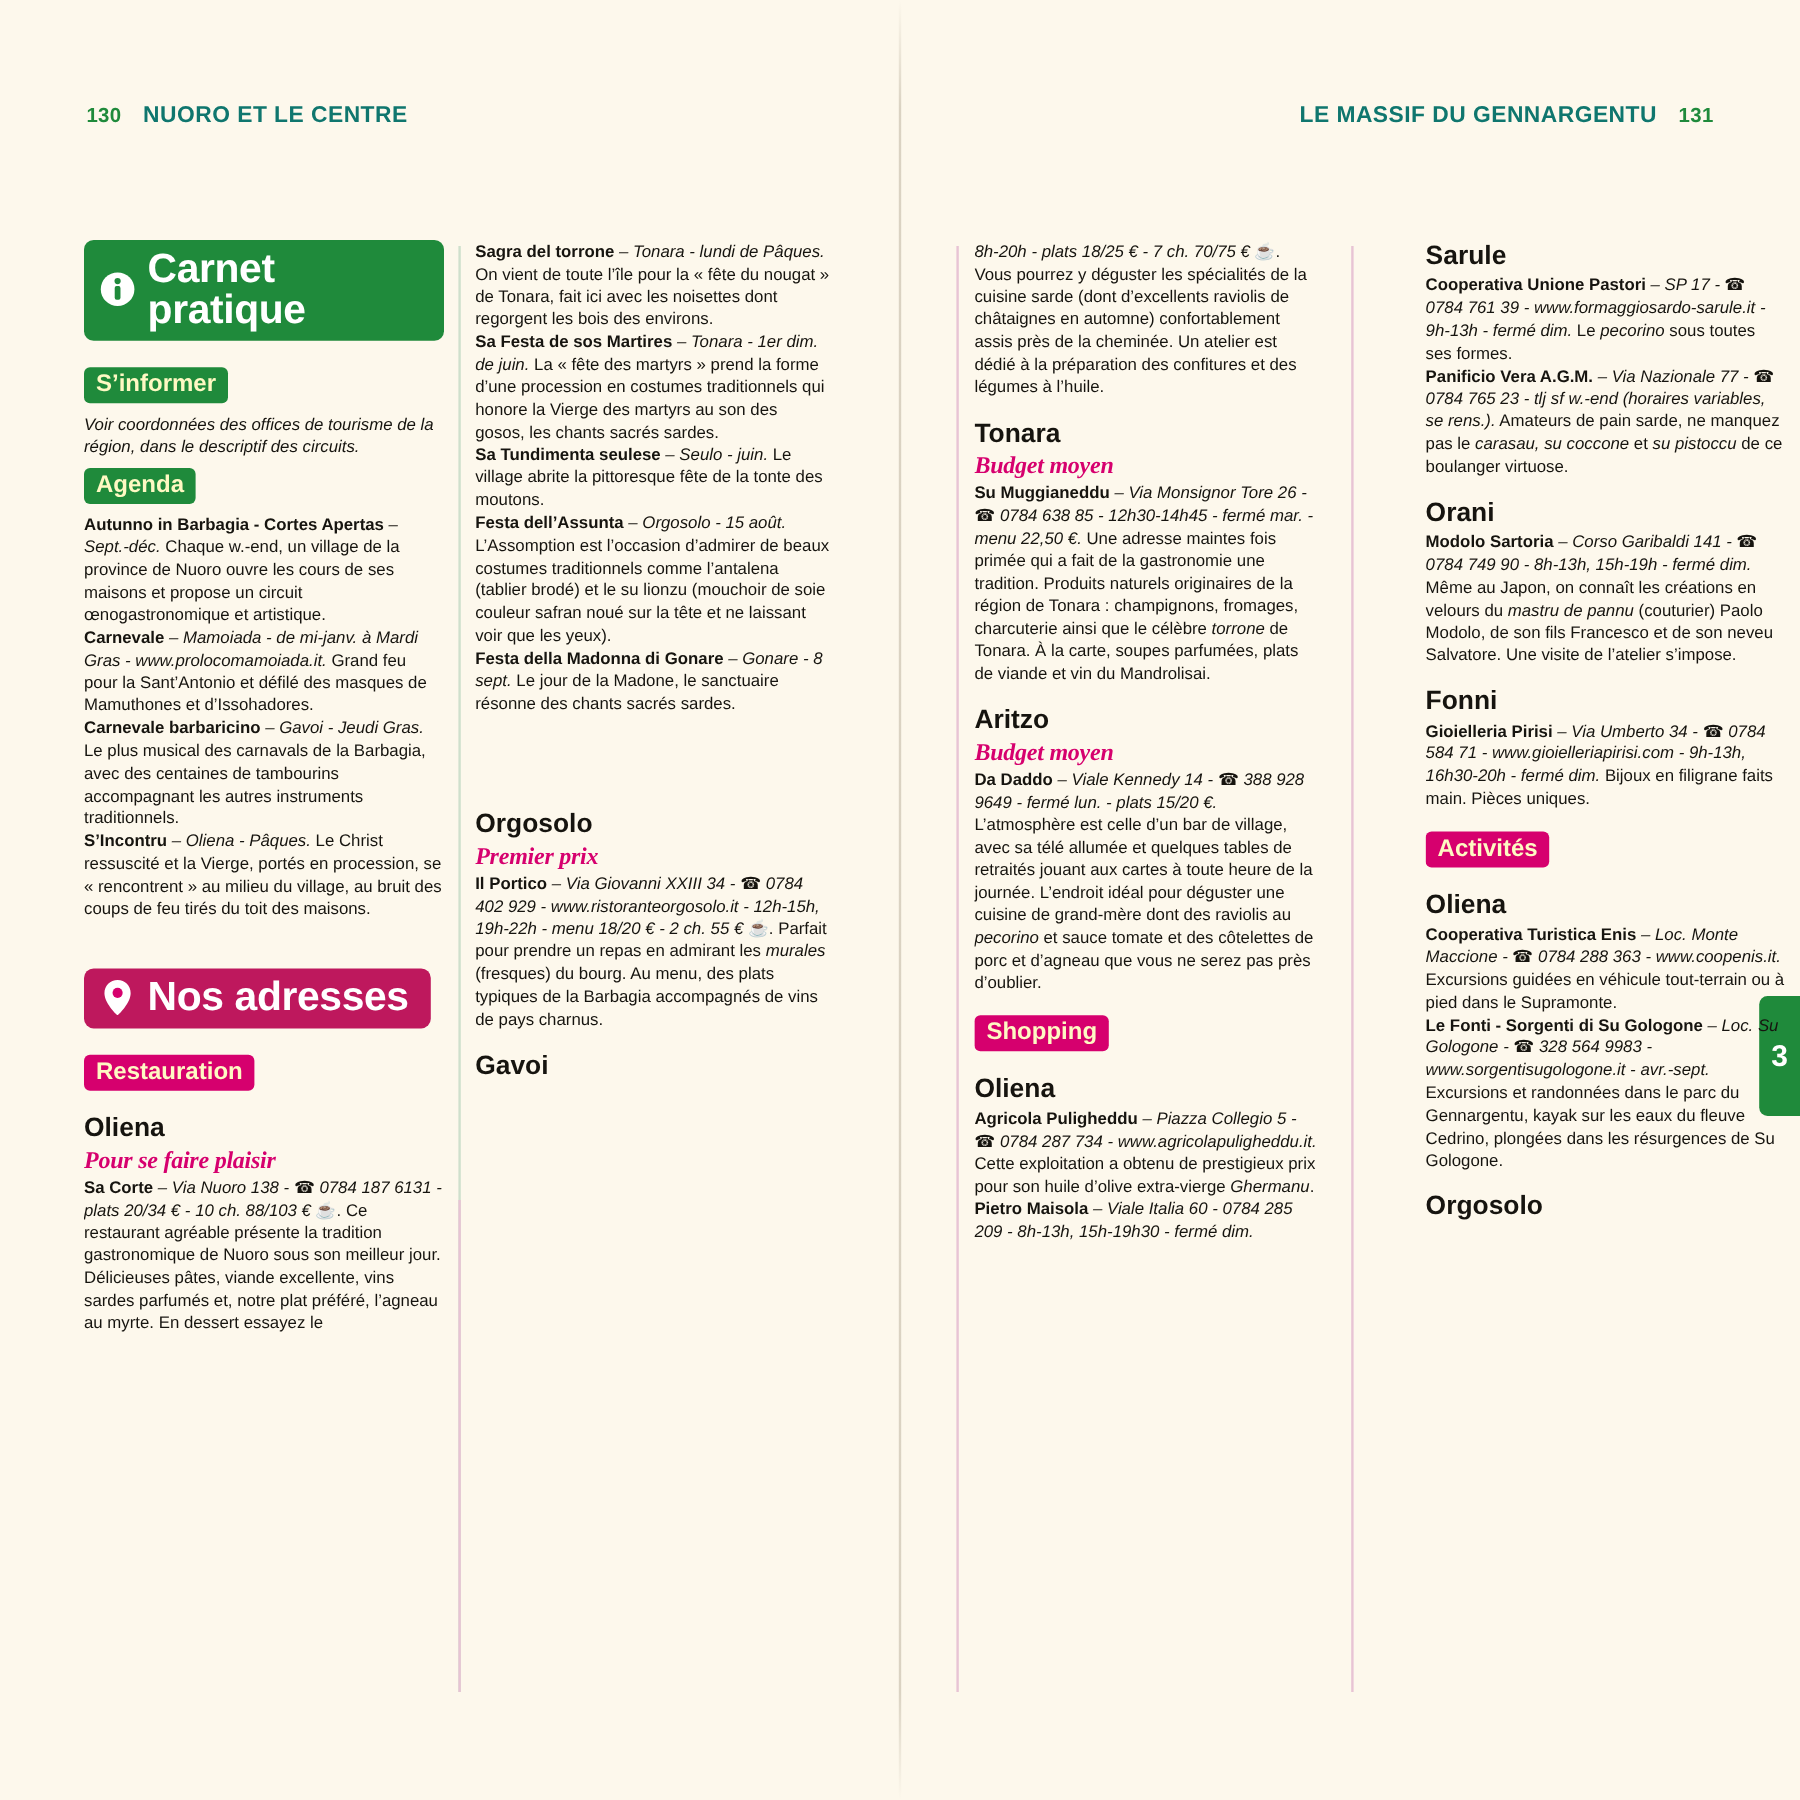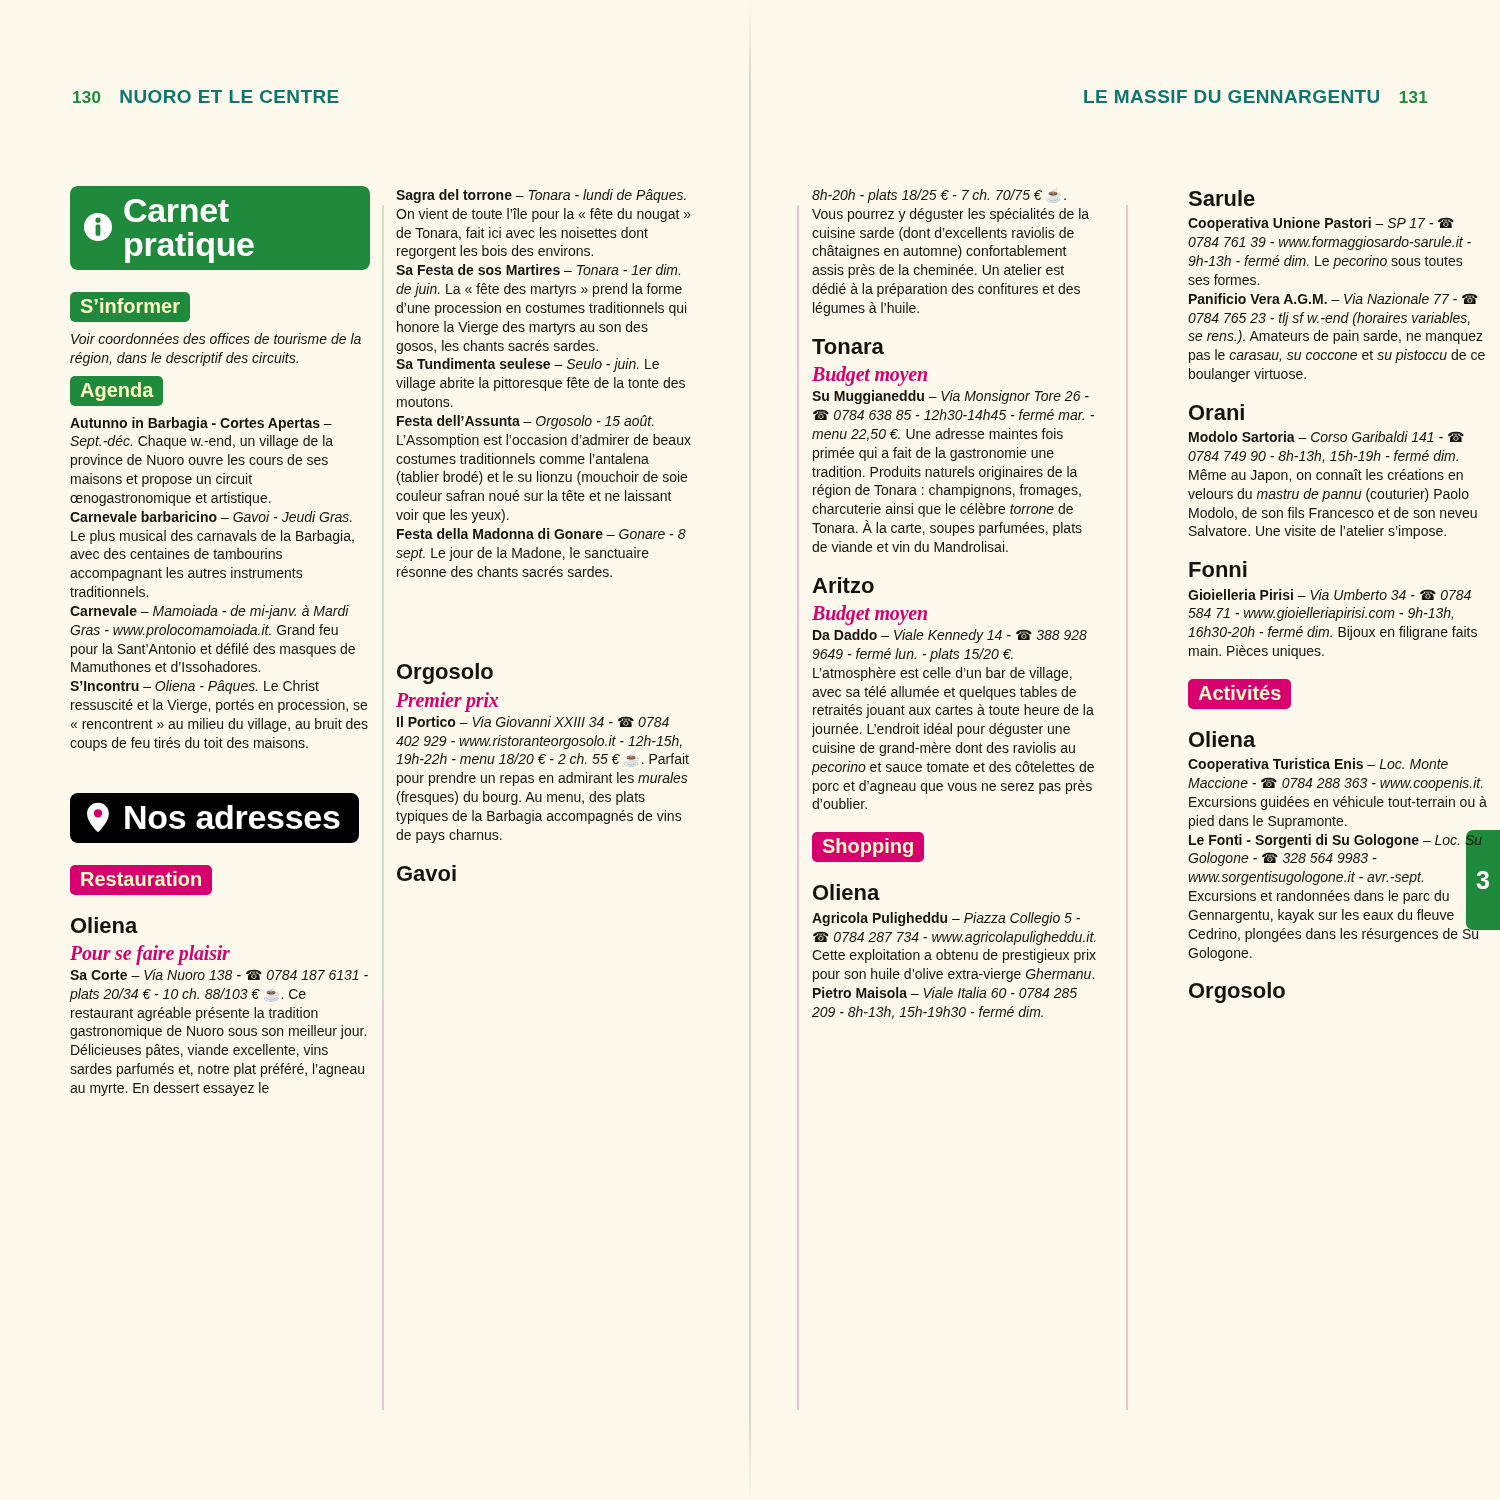--- a/index.html
+++ b/index.html
@@ -48,21 +48,21 @@
     background: #1f8a3b;
     border-top-left-radius: 7px;
     border-bottom-left-radius: 7px;
     color: #ffffff;
     font-size: 25px; font-weight: bold;
     display: flex; align-items: center; justify-content: center;
   }
 
   
   .col {
-    position: absolute; top: 186px;
+    position: absolute; top: 200px;
     width: 293px; height: 1210px;
     overflow: hidden;
   }
   .col1 { left: 70px;   width: 300px; }
   .col2 { left: 396px;  width: 296px; }
   .col3 { left: 812px;  width: 288px; }
   .col4 { left: 1141px; width: 300px; margin-left: 47px; }
 
   
   .colrule {
@@ -76,21 +76,21 @@
     display: inline-flex; align-items: center; gap: 10px;
     border-radius: 8px;
     padding: 7px 18px 9px 13px;
     color: #fff;
     font-size: 34px; font-weight: bold;
     letter-spacing: -.3px;
     line-height: 1;
     margin-bottom: 14px;
   }
   .banner-green { background: #1f8a3b; }
-  .banner-pink  { background: #000000; }
+  .banner-pink  { background: #be185d; }
   .banner .bicon {
     display: inline-flex; align-items: center; justify-content: center;
     width: 30px; height: 30px;
   }
 
   
   .chip {
     display: inline-block;
     border-radius: 5px;
     padding: 3px 10px 5px 10px;
@@ -166,22 +166,22 @@
     </div>
 
     <div><span class="chip chip-green">S’informer</span></div>
 
     <div class="body lead-italic">Voir coordonnées des offices de tourisme de la région, dans le descriptif des circuits.</div>
 
     <div><span class="chip chip-green">Agenda</span></div>
 
     <div class="body">
       <p class="entry"><b>Autunno in Barbagia - Cortes Apertas</b> <i>– Sept.-déc.</i><span> Chaque w.-end, un village de la province de Nuoro ouvre les cours de ses maisons et propose un circuit œnogastronomique et artistique.</span></p>
+      <p class="entry"><b>Carnevale</b> <i>– Mamoiada - de mi-janv. à Mardi Gras - www.prolocomamoiada.it.</i><span> Grand feu pour la Sant’Antonio et défilé des masques de Mamuthones et d’Issohadores.</span></p>
       <p class="entry"><b>Carnevale barbaricino</b> <i>– Gavoi - Jeudi Gras.</i><span> Le plus musical des carnavals de la Barbagia, avec des centaines de tambourins accompagnant les autres instruments traditionnels.</span></p>
-      <p class="entry"><b>Carnevale</b> <i>– Mamoiada - de mi-janv. à Mardi Gras - www.prolocomamoiada.it.</i><span> Grand feu pour la Sant’Antonio et défilé des masques de Mamuthones et d’Issohadores.</span></p>
       <p class="entry"><b>S’Incontru</b> <i>– Oliena - Pâques.</i><span> Le Christ ressuscité et la Vierge, portés en procession, se « rencontrent » au milieu du village, au bruit des coups de feu tirés du toit des maisons.</span></p>
     </div>
 
     <div class="spacer-lg"></div>
 
     <div class="banner banner-pink">
       <span class="bicon">
         <svg width="26" height="30" viewBox="0 0 26 32">
           <path d="M13 0.7C6.4 0.7 1.3 5.9 1.3 12.4c0 8.4 10 18.2 11.1 19.3.3.3.8.3 1.1 0 1.1-1.1 11.1-10.9 11.1-19.3C24.7 5.9 19.6.7 13 .7z" fill="#ffffff"></path>
           <circle cx="13" cy="12.1" r="4.5" fill="#d6006e"></circle>

